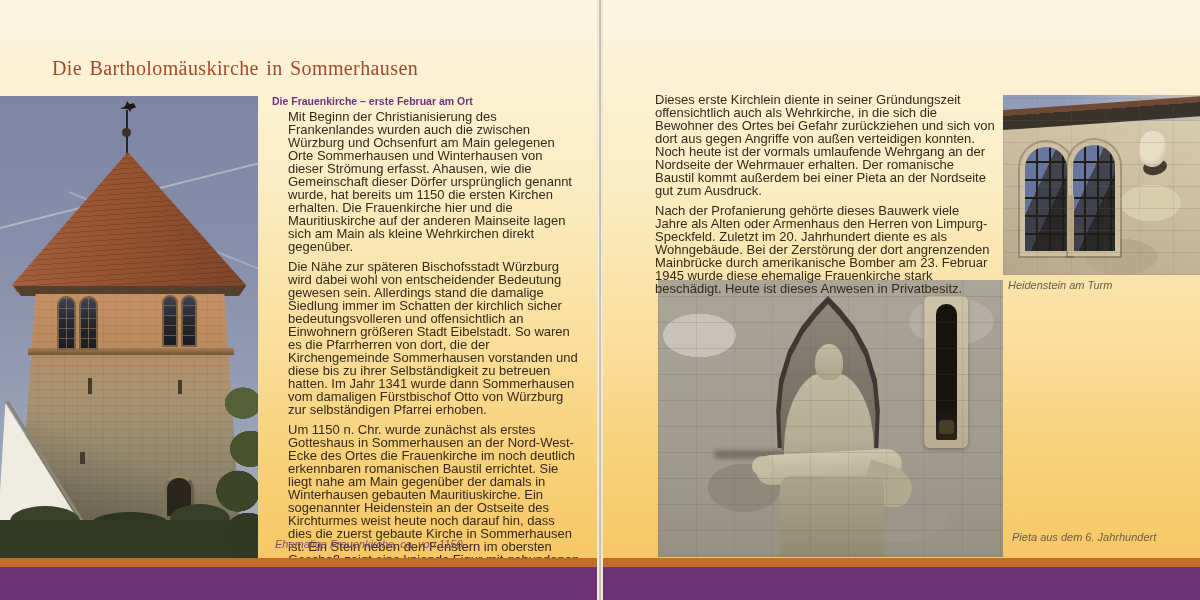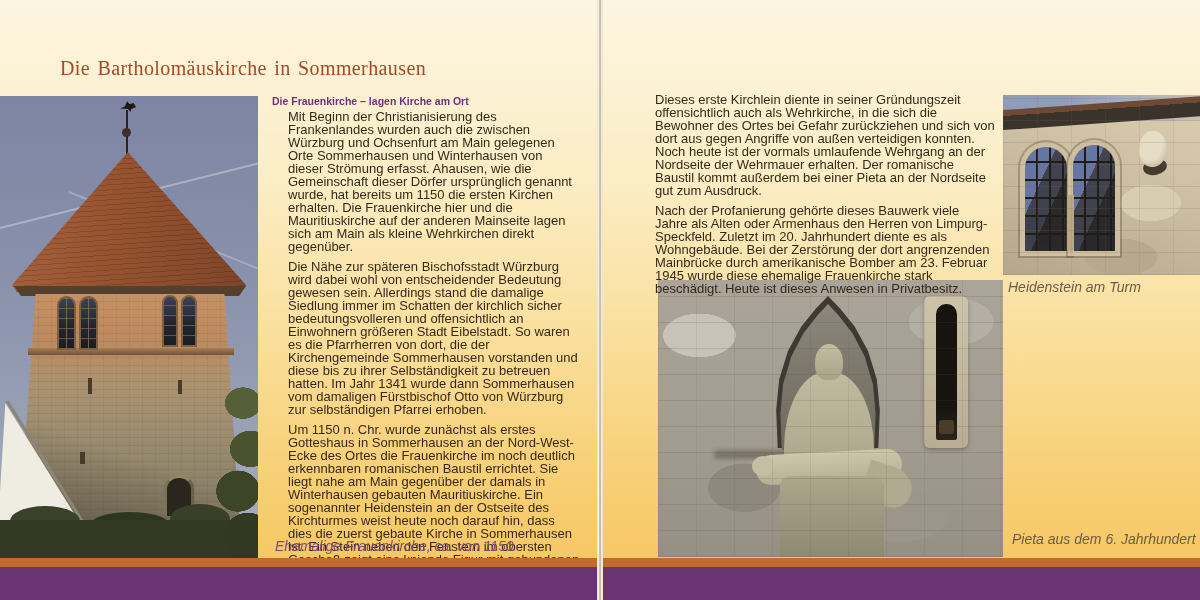--- a/index.html
+++ b/index.html
@@ -16,30 +16,30 @@
   #page-right{left:602px;width:598px;}
   .seam{
     left:597px;top:0;width:6px;height:600px;z-index:40;
     background:linear-gradient(90deg,#e9e1cb 0%,#f7f3e6 30%,#a9a193 50%,#f3ecd9 72%,#ece3cb 100%);
   }
   .stripe-orange{left:0;top:558px;width:1200px;height:9px;background:#c36b2b;z-index:30;}
   .stripe-purple{left:0;top:567px;width:1200px;height:33px;background:#6a3474;z-index:30;}
 
   .title{
     left:52px;top:57px;font-family:"Liberation Serif",serif;
-    font-size:20px;color:#a6492a;letter-spacing:.4px;word-spacing:2px;z-index:5;margin-left:8px;
+    font-size:20px;color:#a6492a;letter-spacing:.4px;word-spacing:2px;z-index:5;
   }
   .section-heading{
     left:272px;top:95px;width:292px;font-size:10.5px;font-weight:bold;color:#722f7e;z-index:5;
   }
   .body-col{font-size:13px;line-height:13px;color:#35291a;z-index:5;}
   .body-col p{margin:0 0 7px 0;}
   #left-col{left:288px;top:110px;width:292px;}
   #right-col{left:655px;top:93px;width:340px;}
-  .caption{font-style:italic;font-size:14px;z-index:6;}
+  .caption{font-style:italic;font-size:11px;z-index:6;}
   #caption-left{left:275px;top:538px;color:#7d4f74;}
   #caption-heidenstein{left:1008px;top:279px;color:#6b5c49;}
   #caption-pieta{left:1012px;top:531px;color:#6b5c49;}
 
   
   #photo-church{left:0;top:96px;width:258px;height:462px;overflow:hidden;z-index:4;}
   .sky{left:0;top:0;width:258px;height:462px;
     background:linear-gradient(180deg,#7d85a3 0%,#878faa 35%,#98a0b6 70%,#aab0c2 100%);}
   .contrail{height:2px;background:rgba(255,255,255,.35);}
   .c1{left:-10px;top:96px;width:300px;transform:rotate(-14deg);}
@@ -192,21 +192,21 @@
     <div class="abs door"></div>
     <div class="abs gable"></div>
     <div class="abs gable-edge"></div>
     <div class="abs bushblob bb1"></div>
     <div class="abs bushblob bb2"></div>
     <div class="abs bushblob bb3"></div>
     <div class="abs bushes"></div>
     <div class="abs tree"></div>
   </div>
 
-  <div class="abs section-heading">Die Frauenkirche – lagen Kirche am Ort</div>
+  <div class="abs section-heading">Die Frauenkirche – erste Februar am Ort</div>
 
   <div class="abs body-col" id="left-col">
     <p>Mit Beginn der Christianisierung des Frankenlandes wurden auch die zwischen Würzburg und Ochsenfurt am Main gelegenen Orte Sommerhausen und Winterhausen von dieser Strömung erfasst. Ahausen, wie die Gemeinschaft dieser Dörfer ursprünglich genannt wurde, hat bereits um 1150 die ersten Kirchen erhalten. Die Frauenkirche hier und die Mauritiuskirche auf der anderen Mainseite lagen sich am Main als kleine Wehrkirchen direkt gegenüber.</p>
     <p>Die Nähe zur späteren Bischofsstadt Würzburg wird dabei wohl von entscheidender Bedeutung gewesen sein. Allerdings stand die damalige Siedlung immer im Schatten der kirchlich sicher bedeutungsvolleren und offensichtlich an Einwohnern größeren Stadt Eibelstadt. So waren es die Pfarrherren von dort, die der Kirchengemeinde Sommerhausen vorstanden und diese bis zu ihrer Selbständigkeit zu betreuen hatten. Im Jahr 1341 wurde dann Sommerhausen vom damaligen Fürstbischof Otto von Würzburg zur selbständigen Pfarrei erhoben.</p>
     <p>Um 1150 n. Chr. wurde zunächst als erstes Gotteshaus in Sommerhausen an der Nord-West-Ecke des Ortes die Frauenkirche im noch deutlich erkennbaren romanischen Baustil errichtet. Sie liegt nahe am Main gegenüber der damals in Winterhausen gebauten Mauritiuskirche. Ein sogenannter Heidenstein an der Ostseite des Kirchturmes weist heute noch darauf hin, dass dies die zuerst gebaute Kirche in Sommerhausen ist. Ein Stein neben den Fenstern im obersten Geschoß zeigt eine kniende Figur mit gebundenen Händen. Sie deutet an, dass mit diesem Kirchenbau dem Unglauben im Ort die Hände gebunden wurden.</p>
   </div>
 
   <div class="abs caption" id="caption-left">Ehemalige Frauenkirche, ca. von 1150</div>
 
   <div class="abs body-col" id="right-col">

